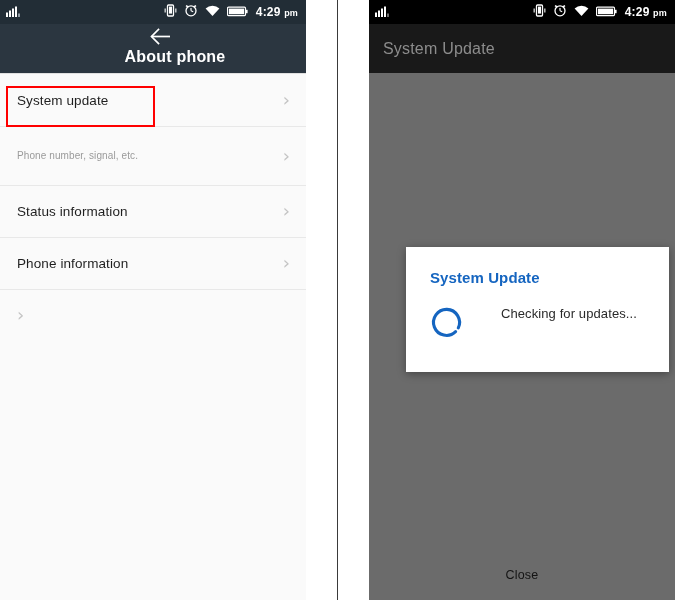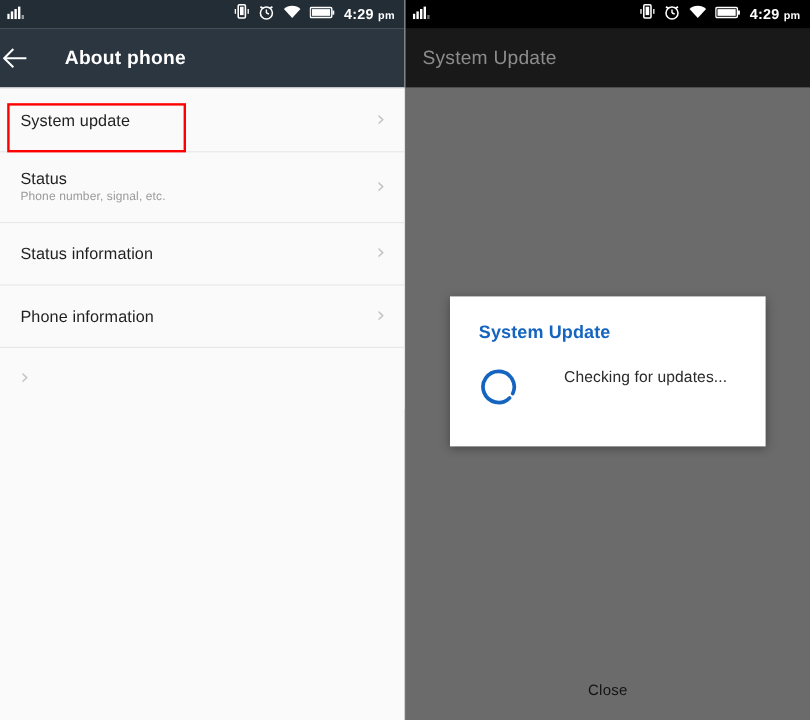--- a/index.html
+++ b/index.html
@@ -10,20 +10,21 @@
   body {
     width: 675px;
     height: 600px;
     font-family: "Liberation Sans", sans-serif;
     overflow: hidden;
   }
   .screens {
     display: flex;
     width: 675px;
     height: 600px;
+    gap: 31px;
   }
 
   
   .panel-left {
     width: 337px;
     height: 600px;
     position: relative;
     background: #fafafa;
     display: flex;
     flex-direction: column;
@@ -53,21 +54,23 @@
   .sb-time .ampm {
     font-size: 9px;
     font-weight: bold;
   }
 
   .appbar-left {
     height: 49px;
     background: #2b3640;
     display: flex;
     align-items: center;
-    box-sizing: border-box;
+    padding-left: 14px;
+    box-sizing: border-box;
+    flex-direction: column;
   }
   .appbar-left .title {
     color: #ffffff;
     font-size: 16px;
     font-weight: bold;
     margin-left: 30px;
     letter-spacing: .2px;
   }
   .back-btn {
     width: 24px;
@@ -288,21 +291,20 @@
 
       <div class="list-item">
         <span class="li-texts">
           <span class="li-label">System update</span>
         </span>
         <span class="chevron">›</span>
       </div>
 
       <div class="list-item tall">
         <span class="li-texts">
-          <span class="li-label">Status</span>
           <span class="li-sub">Phone number, signal, etc.</span>
         </span>
         <span class="chevron">›</span>
       </div>
 
       <div class="list-item">
         <span class="li-texts">
           <span class="li-label">Status information</span>
         </span>
         <span class="chevron">›</span>

